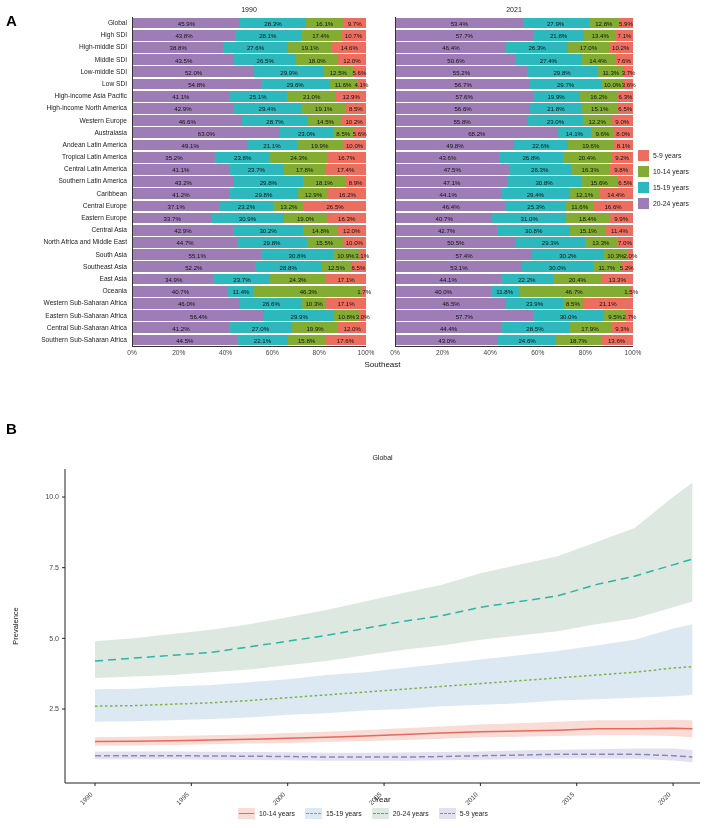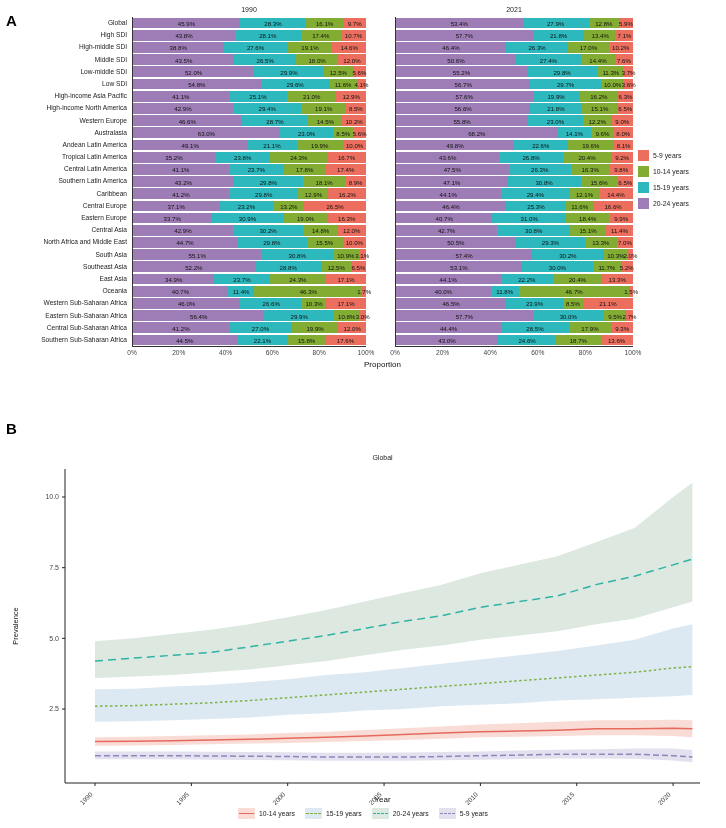--- a/index.html
+++ b/index.html
@@ -968,21 +968,21 @@
             <span class="tick" style="left: 0%;">0%</span>
             <span class="tick" style="left: 20%;">20%</span>
             <span class="tick" style="left: 40%;">40%</span>
             <span class="tick" style="left: 60%;">60%</span>
             <span class="tick" style="left: 80%;">80%</span>
             <span class="tick" style="left: 100%;">100%</span>
           </div>
       </div>
     </div>
 
-    <div class="pA-xlabel">Proportion</div>
+    <div class="pA-xlabel">Southeast</div>
 
     <div class="pA-legend">
         <div class="litem">
           <div class="lswatch" style="background: rgb(236, 110, 95);"></div>
           <div class="ltext">5-9 years</div>
         </div>
         <div class="litem">
           <div class="lswatch" style="background: rgb(131, 172, 51);"></div>
           <div class="ltext">10-14 years</div>
         </div>

